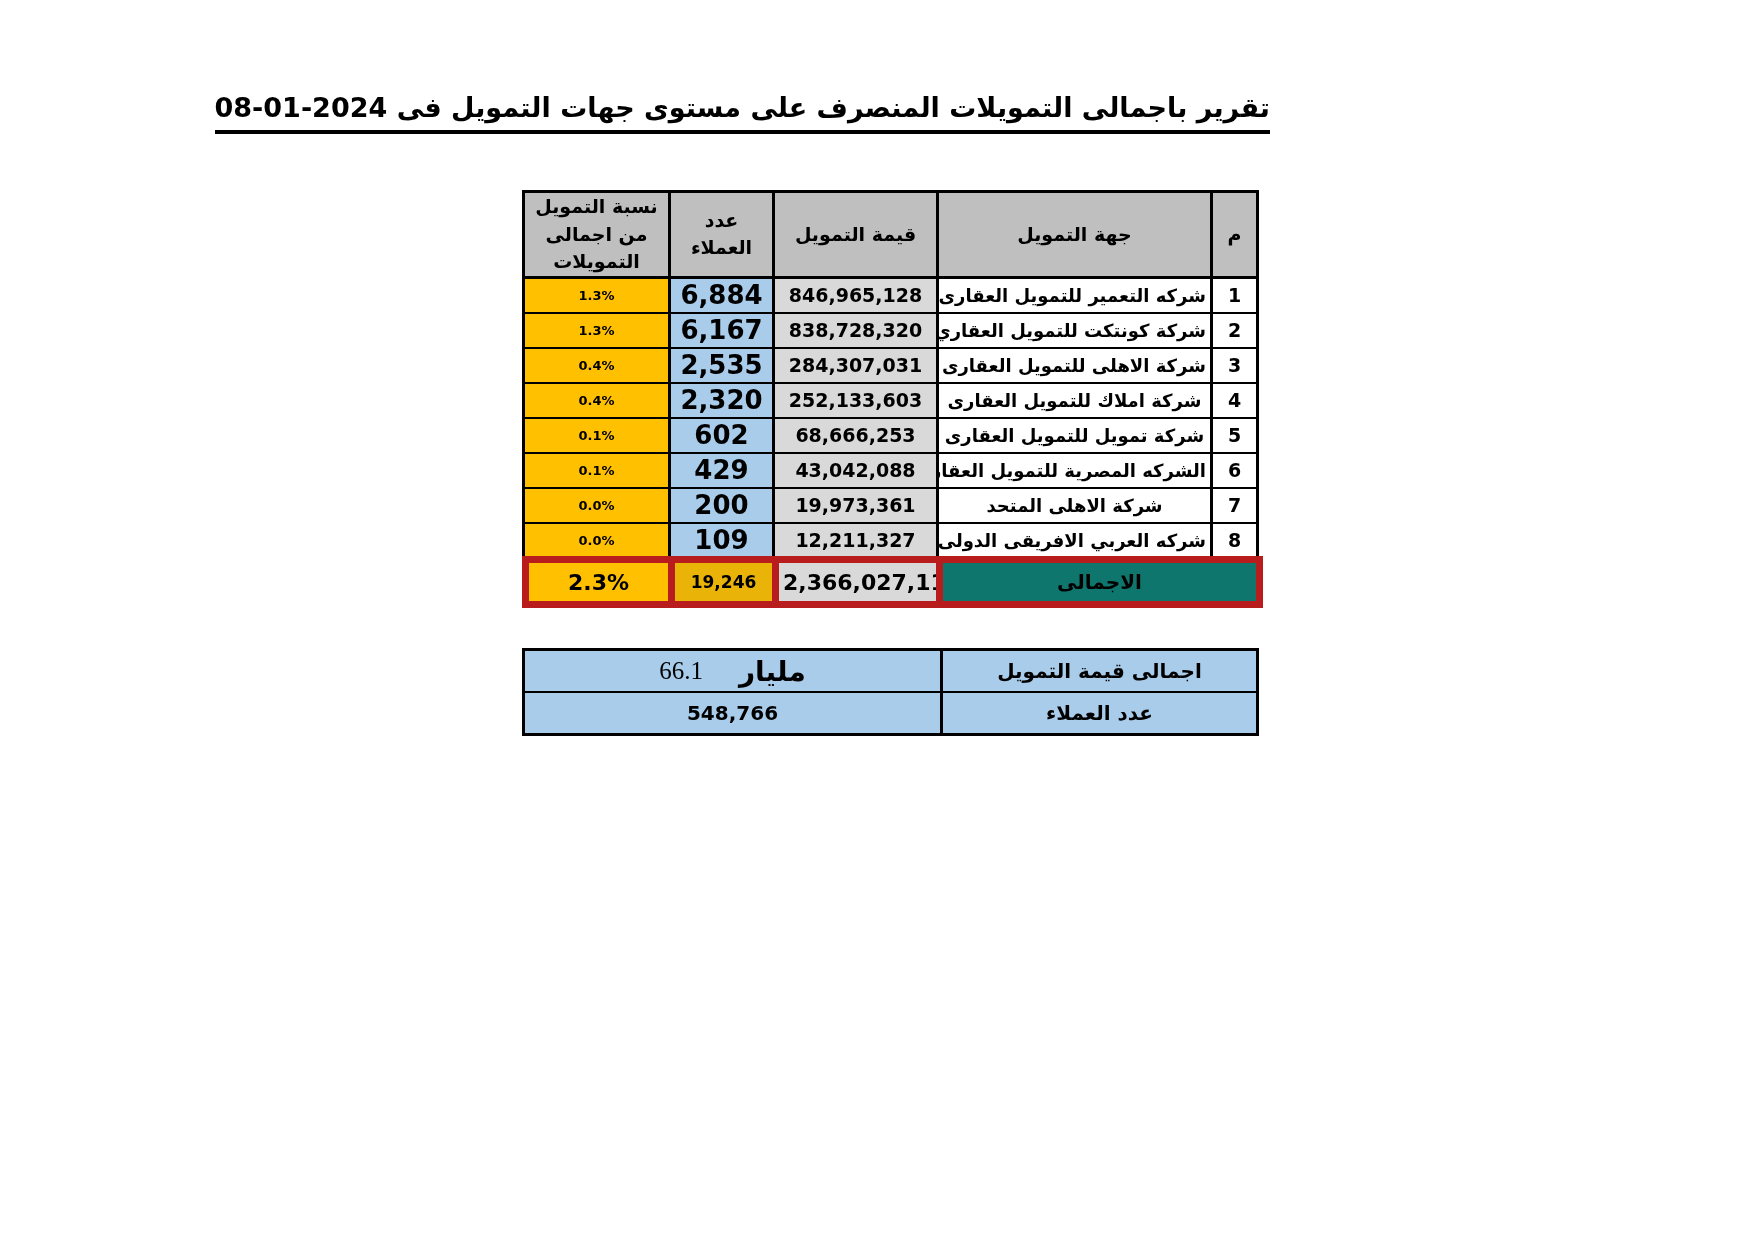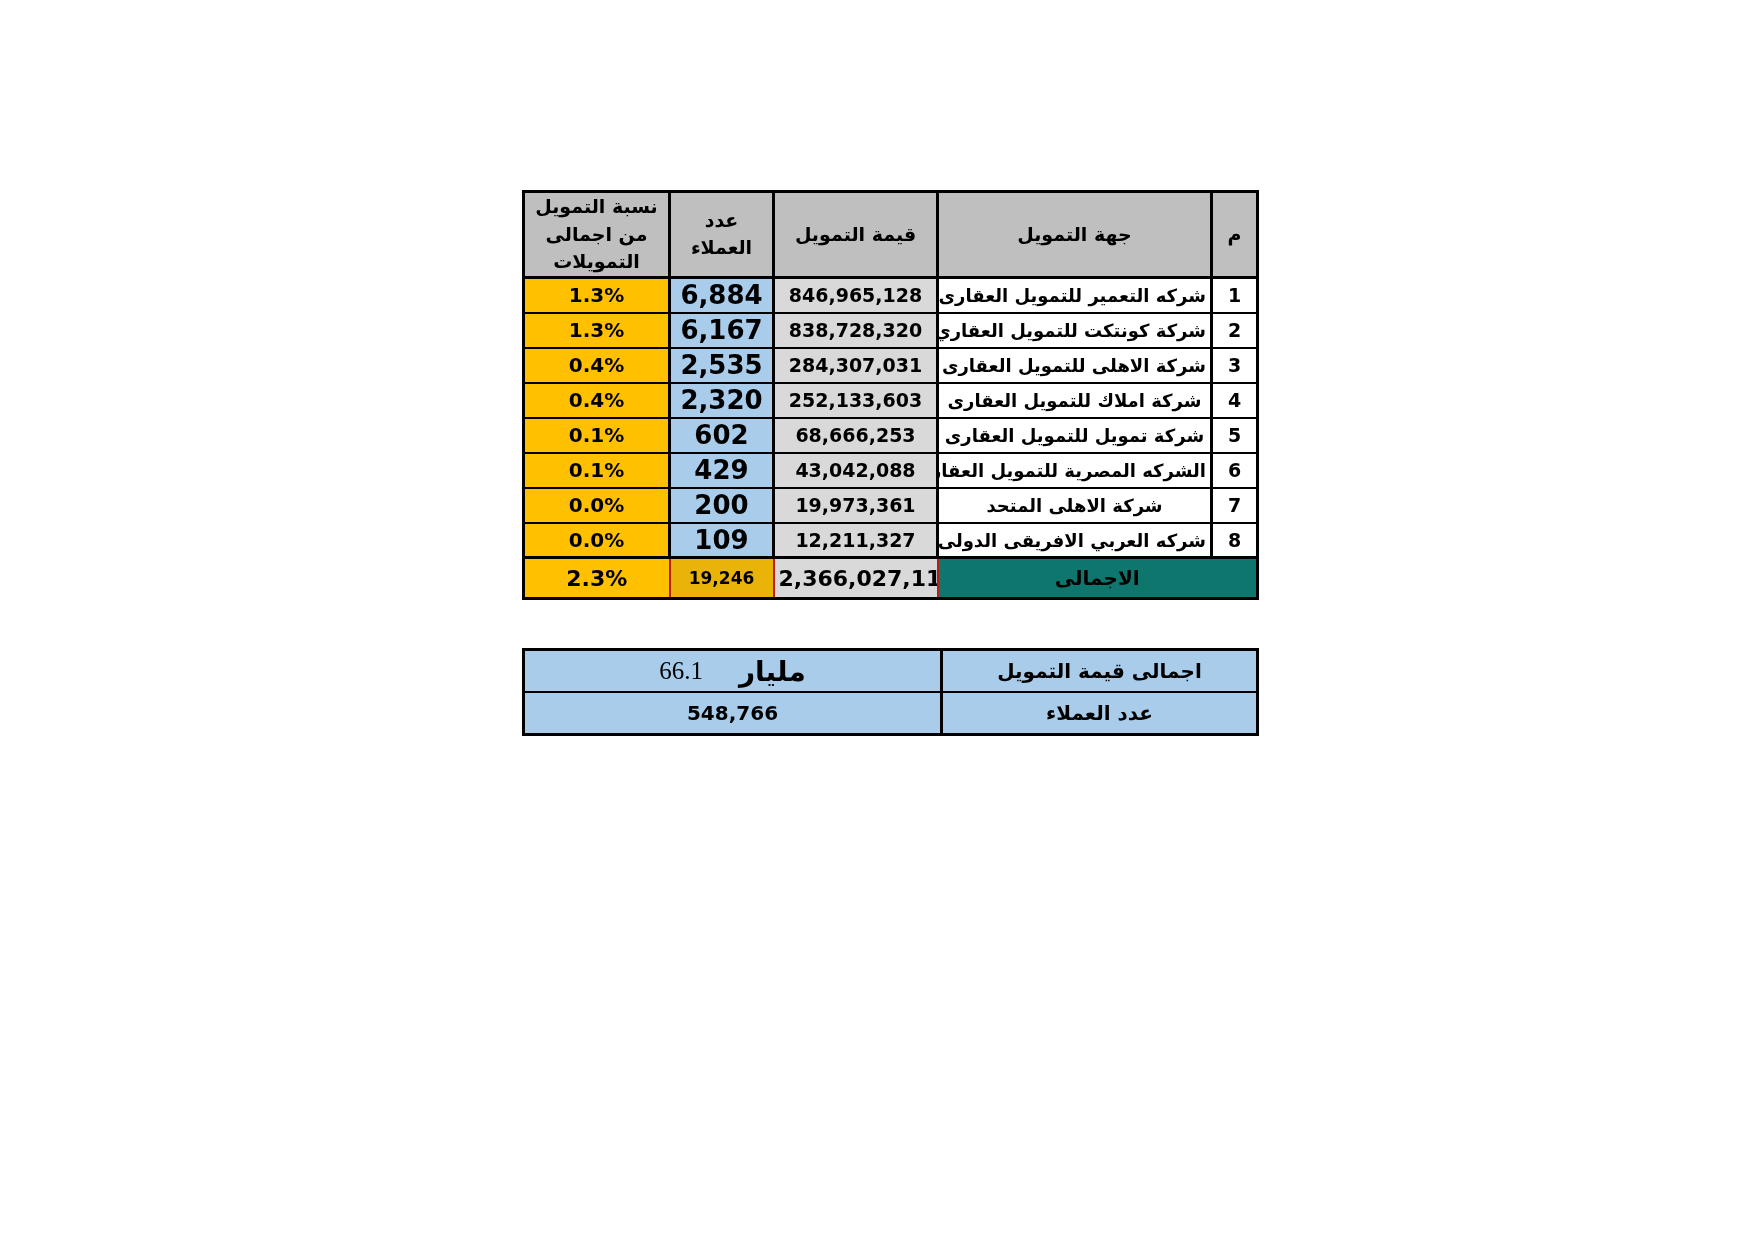--- a/index.html
+++ b/index.html
@@ -56,30 +56,30 @@
   }
   .main-table td{
     height:33px;
     border:2px solid #000;
     border-left-width:3px;border-right-width:3px;
   }
   .c-num{background:#ffffff;font-size:19px;}
   .c-ent{background:#ffffff;font-size:18px;white-space:nowrap;}
   .c-val{background:#D9D9D9;font-size:19px;direction:ltr;margin-top:18px;}
   .c-cli{background:#A9CCEB;font-size:26px;direction:ltr;}
-  .c-pct{background:#FFC000;font-size:20px;direction:ltr;}
+  .c-pct{background:#FFC000;font-size:13px;direction:ltr;}
   
   .total-table{
     position:absolute;left:522px;top:556px;
     width:734px;
     border:3px solid #000;
   }
   .total-table td{
     height:38px;
-    border:2px solid #b91c1c;
+    border:7px solid #b91c1c;
   }
   .t-label{background:#0f766e;font-size:20px;}
   .t-val{background:#D9D9D9;font-size:22px;direction:ltr;}
   .t-cli{background:#eab308;font-size:17px;direction:ltr;}
   .t-pct{background:#FFC000;font-size:22px;direction:ltr;}
   
   .summary-table{
     position:absolute;left:522px;top:648px;
     width:734px;
     border:3px solid #000;
@@ -107,20 +107,23 @@
     font-size:28px;
     font-weight:bold;
   }
   .sum-number{direction:ltr;font-size:20px;}
 </style>
 </head>
 <body>
 
 <div class="page">
 
+  <div class="title-wrap">
+    <span class="title-text">تقرير باجمالى التمويلات المنصرف على مستوى جهات التمويل فى 2024-01-08</span>
+  </div>
 
   <table class="main-table">
     <colgroup>
       <col style="width:46px">
         <col style="width:274px">
         <col style="width:164px">
         <col style="width:104px">
         <col style="width:146px">
     </colgroup>
     <thead>

